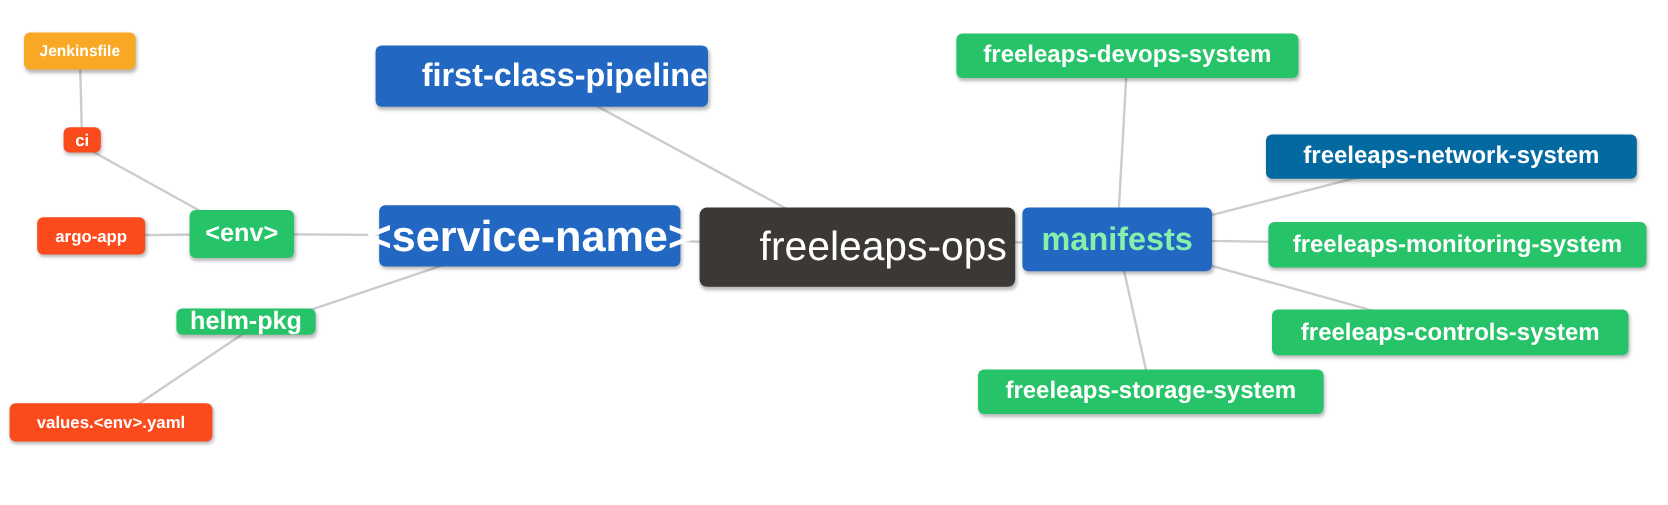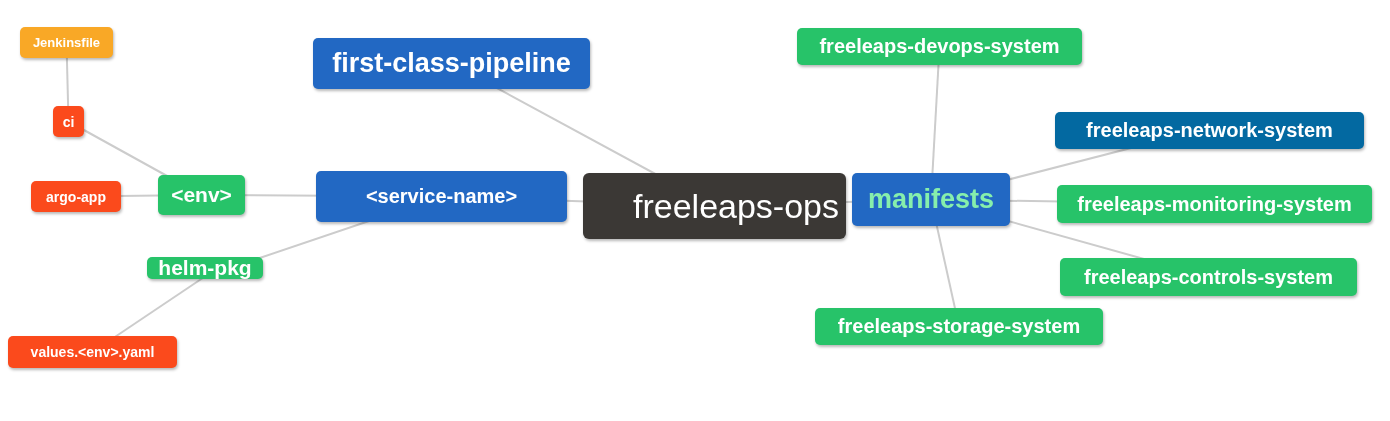--- a/index.html
+++ b/index.html
@@ -60,24 +60,24 @@
       <line x1="931" y1="199.5" x2="939.5" y2="46.5" stroke="#CCCCCC" stroke-width="2"></line>
       <line x1="931" y1="199.5" x2="1199" y2="130.5" stroke="#CCCCCC" stroke-width="2"></line>
       <line x1="931" y1="199.5" x2="1214.5" y2="204" stroke="#CCCCCC" stroke-width="2"></line>
       <line x1="931" y1="199.5" x2="1208.5" y2="277" stroke="#CCCCCC" stroke-width="2"></line>
       <line x1="931" y1="199.5" x2="959" y2="326.5" stroke="#CCCCCC" stroke-width="2"></line>
     </svg>
   <div>
       <div class="node root" style="left: 583px; top: 173px; width: 263px; height: 66px; font-size: 34px; background: rgb(59, 56, 53); color: rgb(255, 255, 255); padding-left: 43px;">
         <span class="node-label">freeleaps-ops</span>
       </div>
-      <div class="node primary" style="left: 313px; top: 38px; width: 277px; height: 51px; font-size: 27px; background: rgb(34, 104, 195); color: rgb(255, 255, 255);">
+      <div class="node primary" style="left: 313px; top: 38px; width: 277px; height: 51px; font-size: 27px; background: rgb(34, 104, 195); color: rgb(255, 255, 255); justify-content: flex-end;">
         <span class="node-label">first-class-pipeline</span>
       </div>
-      <div class="node primary" style="left: 316px; top: 171px; width: 251px; height: 51px; font-size: 20px; background: rgb(34, 104, 195); color: rgb(255, 255, 255); text-align: right;">
+      <div class="node primary" style="left: 316px; top: 171px; width: 251px; height: 51px; font-size: 36px; background: rgb(34, 104, 195); color: rgb(255, 255, 255); text-align: right;">
         <span class="node-label">&lt;service-name&gt;</span>
       </div>
       <div class="node primary" style="left: 852px; top: 173px; width: 158px; height: 53px; font-size: 27px; background: rgb(34, 104, 195); color: #86efac;">
         <span class="node-label">manifests</span>
       </div>
       <div class="node secondary" style="left: 158px; top: 175px; width: 87px; height: 40px; font-size: 21px; background: rgb(39, 195, 105); color: rgb(255, 255, 255);">
         <span class="node-label">&lt;env&gt;</span>
       </div>
       <div class="node secondary" style="left: 147px; top: 257px; width: 116px; height: 22px; font-size: 21px; background: rgb(39, 195, 105); color: rgb(255, 255, 255);">
         <span class="node-label">helm-pkg</span>
@@ -90,21 +90,21 @@
       </div>
       <div class="node secondary" style="left: 1057px; top: 185px; width: 315px; height: 38px; font-size: 20px; background: rgb(39, 195, 105); color: rgb(255, 255, 255);">
         <span class="node-label">freeleaps-monitoring-system</span>
       </div>
       <div class="node secondary" style="left: 1060px; top: 258px; width: 297px; height: 38px; font-size: 20px; background: rgb(39, 195, 105); color: rgb(255, 255, 255);">
         <span class="node-label">freeleaps-controls-system</span>
       </div>
       <div class="node secondary" style="left: 815px; top: 308px; width: 288px; height: 37px; font-size: 20px; background: rgb(39, 195, 105); color: rgb(255, 255, 255);">
         <span class="node-label">freeleaps-storage-system</span>
       </div>
-      <div class="node detail" style="left: 53px; top: 106px; width: 31px; height: 31px; font-size: 14px; background: rgb(251, 74, 28); color: rgb(255, 255, 255);">
+      <div class="node detail" style="left: 53px; top: 106px; width: 31px; height: 21px; font-size: 14px; background: rgb(251, 74, 28); color: rgb(255, 255, 255);">
         <span class="node-label">ci</span>
       </div>
       <div class="node detail" style="left: 31px; top: 181px; width: 90px; height: 31px; font-size: 14px; background: rgb(251, 74, 28); color: rgb(255, 255, 255);">
         <span class="node-label">argo-app</span>
       </div>
       <div class="node detail" style="left: 8px; top: 336px; width: 169px; height: 32px; font-size: 14px; background: rgb(251, 74, 28); color: rgb(255, 255, 255);">
         <span class="node-label">values.&lt;env&gt;.yaml</span>
       </div>
       <div class="node file" style="left: 20px; top: 27px; width: 93px; height: 31px; font-size: 13px; background: rgb(249, 168, 38); color: rgb(255, 255, 255);">
         <span class="node-label">Jenkinsfile</span>

